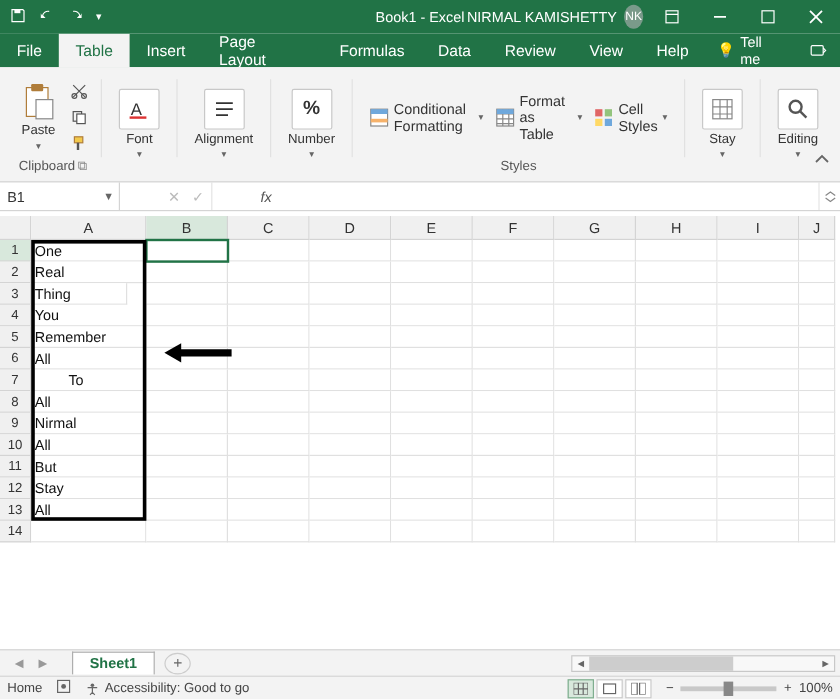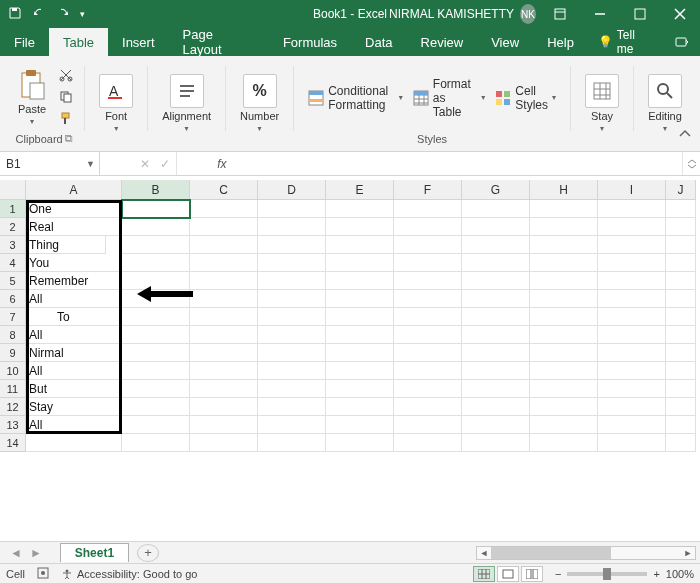--- a/index.html
+++ b/index.html
@@ -514,21 +514,21 @@
   <div class="hscroll">
     <div class="track">
         <div class="arr" style="position:absolute;left:0">◄</div>
         <div class="thumb"></div>
         <div class="arr" style="position:absolute;right:0">►</div>
       </div>
   </div>
 </div>
 
 <div class="statusbar">
-  <span>Cell</span>
+  <span>Home</span>
   <span><svg width="12" height="12" viewBox="0 0 12 12">
         <rect x="1" y="1" width="10" height="10" fill="none" stroke="#666"></rect>
         <circle cx="6" cy="6" r="2" fill="#666"></circle>
       </svg></span>
   <span style="display:flex;align-items:center;gap:4px;">
     <svg width="12" height="12" viewBox="0 0 12 12">
         <circle cx="6" cy="3" r="1.5" fill="#666"></circle>
         <path d="M2 5h8M6 5v4M4 11l2-2 2 2" stroke="#666" fill="none"></path>
       </svg>
     <span>Accessibility: Good to go</span>

